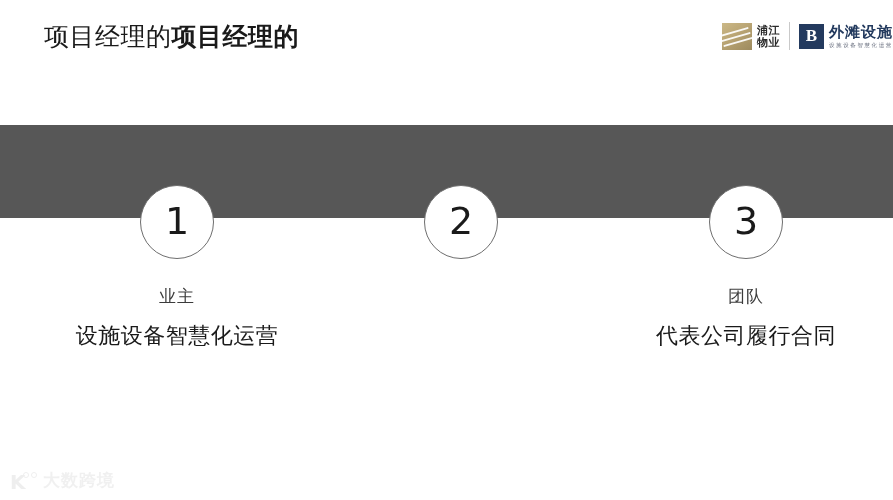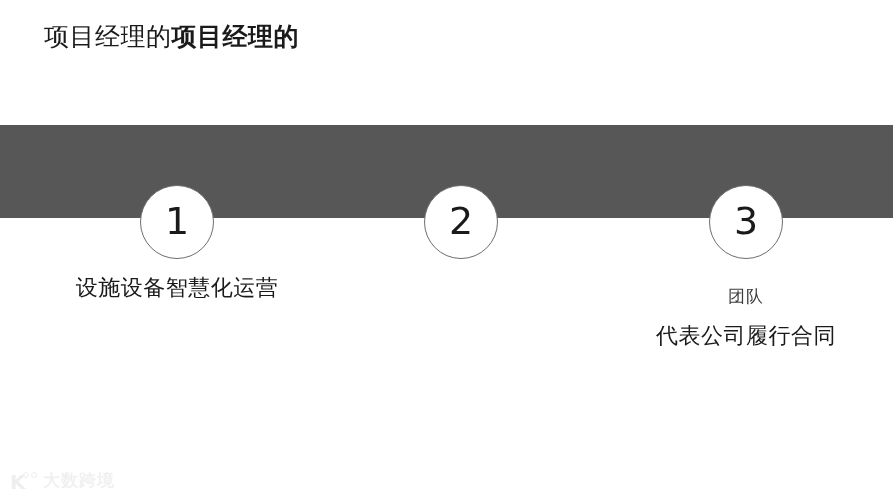--- a/index.html
+++ b/index.html
@@ -235,30 +235,56 @@
 </style>
 </head>
 <body>
 
 <div class="slide-header">
 
   <div class="page-title">
     <span>项目经理的</span><span class="title-strong">项目经理的</span>
   </div>
 
+  <div class="logo-lockup">
+
+    <div class="logo-brand">
+      <span class="logo-mark-pujiang">
+        <i></i>
+          <i></i>
+          <i></i>
+      </span>
+      <span class="logo-text-pujiang">
+        <span style="display:block">浦江</span>
+        <span style="display:block">物业</span>
+      </span>
+    </div>
+
+    <span class="logo-divider"></span>
+
+    <div class="logo-brand">
+      <span class="logo-mark-bund">B</span>
+      <span class="logo-text-bund">
+        <span class="bund-name">外滩设施</span>
+        <span class="bund-tag">设施设备智慧化运营</span>
+      </span>
+    </div>
+
+  </div>
 </div>
 
 <div class="gray-band"></div>
 
 <div class="steps">
 
   <div class="step step-1">
     <div class="step-circle">
       <span class="step-number">1</span>
     </div>
+    <div class="step-label">业主</div>
     <div class="step-desc">设施设备智慧化运营</div>
   </div>
 
   <div class="step step-2">
     <div class="step-circle">
       <span class="step-number">2</span>
     </div>
   </div>
 
   <div class="step step-3">

